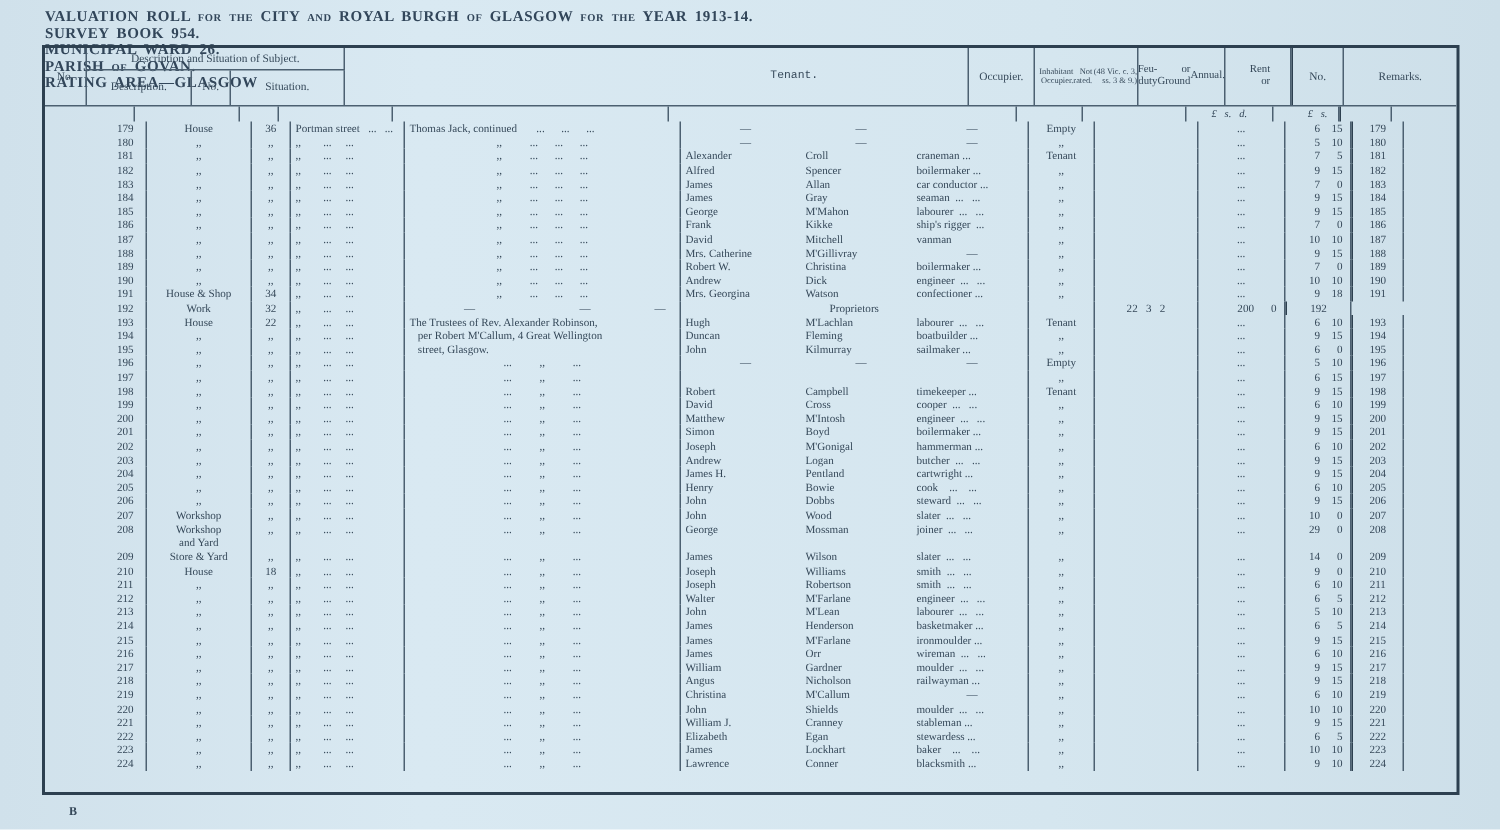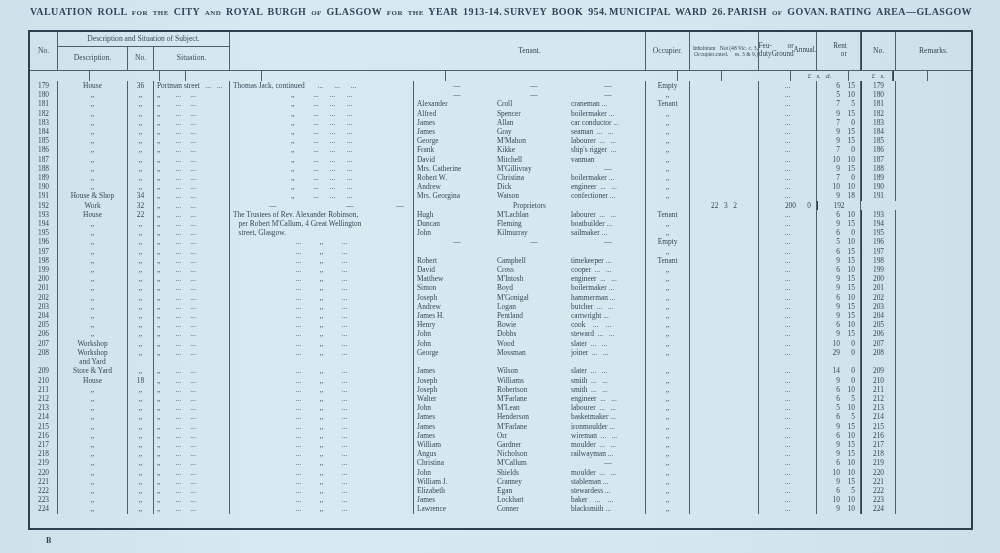--- a/index.html
+++ b/index.html
@@ -8,53 +8,53 @@
     --line:#4c6071;
     --outer:#2d4050;
   }
   html,body{margin:0;padding:0;}
   body{width:1000px;height:553px;overflow:hidden;
        background:linear-gradient(90deg,#d0e1eb,#d9e9f2 28%,#d5e6ef 70%,#cddfe9);
        font-family:"Liberation Serif","DejaVu Serif",serif;color:var(--ink);}
   .page{position:relative;width:1000px;height:553px;}
 
   .title-row{position:absolute;left:30px;right:28px;top:6px;display:flex;
-             justify-content:space-between;font-size:10px;font-variant:small-caps;
-             letter-spacing:.4px;word-spacing:2px;white-space:nowrap;font-weight:bold;color:#32465a;}
+             font-size:10px;font-variant:small-caps;
+             letter-spacing:.4px;word-spacing:2px;white-space:nowrap;font-weight:bold;color:#32465a;flex-direction:column;}
 
   .table{position:absolute;left:28px;top:30px;width:945px;height:500px;
          border:2px solid var(--outer);box-sizing:border-box;overflow:hidden;}
 
   .grid{display:grid;grid-template-columns:28px 70px 26px 76px 184px 232px 44px 69px 58px 44px 35px 1fr;}
 
   .c{border-right:1px solid var(--line);box-sizing:border-box;overflow:hidden;}
   .c:last-child{border-right:none;}
   .thickL{border-left:1.5px solid var(--outer);}
 
   
   .header{height:38px;border-bottom:1px solid var(--line);grid-template-rows:15px 23px;
           font-size:7.6px;}
   .hc{display:flex;align-items:center;justify-content:center;text-align:right;line-height:1.1;}
   .rsp{grid-row:1/3;grid-column:1;}
   .group{grid-column:2/5;grid-row:1;border-bottom:1px solid var(--line);}
   .sub2{grid-column:2;grid-row:2;} .sub3{grid-column:3;grid-row:2;} .sub4{grid-column:4;grid-row:2;}
-  .col5{grid-column:5;grid-row:1/3;} .col6{grid-column:6;grid-row:1/3;}
+  .col5{grid-column:5;grid-row:1/3;} .col6{grid-column:6;grid-row:1/3;font-family:Liberation Mono, monospace;}
   .col7{grid-column:7;grid-row:1/3;} .col8{grid-column:8;grid-row:1/3;}
   .col9{grid-column:9;grid-row:1/3;} .col10{grid-column:10;grid-row:1/3;gap:28px;}
   .col11{grid-column:11;grid-row:1/3;} .col12{grid-column:12;grid-row:1/3;}
   .stack{flex-direction:row;}
   .col8{font-size:5.6px;} .col9,.col10{font-size:7.2px;}
 
   
   .money-row{height:10px;font-size:7px;font-style:italic;padding-left:32px;}
   .money-row .c{display:flex;align-items:center;justify-content:center;white-space:pre;}
   .money-row .rentm{justify-content:flex-end;padding-right:7px;}
 
   
-  .body{font-size:7.4px;}
+  .body{font-size:7.4px;margin-left:40px;}
   .tr{min-height:9.2px;}
   .ln{line-height:9.2px;white-space:pre;overflow:hidden;}
   .ctr{text-align:center;}
   .pre{white-space:pre;padding-left:3px;}
   .pre.ctr{padding-left:0;}
   .ten{display:grid;grid-template-columns:80px 74px 1fr;padding-left:3px;}
   .ten span{line-height:9.2px;white-space:pre;overflow:hidden;display:block;}
   .ten span.dash{text-align:center;}
   .rent{display:flex;justify-content:flex-end;padding-right:5px;}
   .rent span{line-height:9.2px;text-align:right;display:block;}

